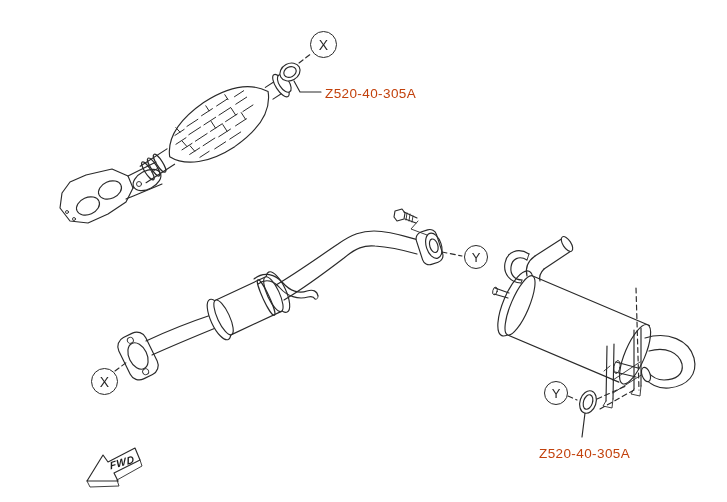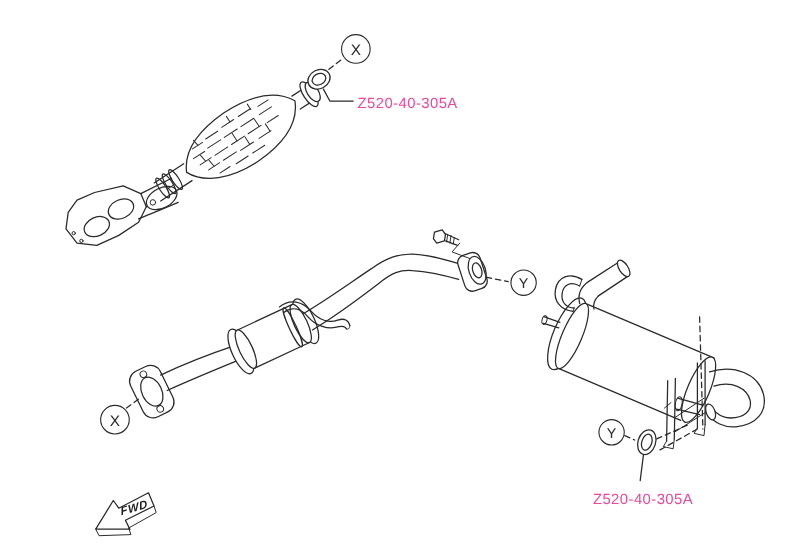--- a/index.html
+++ b/index.html
@@ -13,21 +13,21 @@
   .fillw{fill:#ffffff;}
   .dash{stroke-dasharray:5,3.5;}
   .callout{
     position:absolute;border:1.4px solid #2a2a2a;border-radius:50%;
     display:flex;align-items:center;justify-content:center;
     color:#2a2a2a;background:#fff;box-sizing:border-box;
   }
   .callout.big{width:27px;height:27px;font-size:14px;}
   .callout.small{width:24px;height:24px;font-size:13px;}
   .part-label{
-    position:absolute;font-size:13.5px;color:#ec4899;letter-spacing:0.4px;white-space:nowrap;
+    position:absolute;font-size:13.5px;color:#c2410c;letter-spacing:0.4px;white-space:nowrap;
   }
   .fwd-text{
     position:absolute;left:104px;top:456px;width:36px;text-align:center;
     font-size:10.5px;font-weight:bold;font-style:italic;color:#1d1d1d;
     transform:rotate(-16deg) skewX(-6deg);letter-spacing:0.5px;
   }
 </style>
 </head>
 <body>
 

